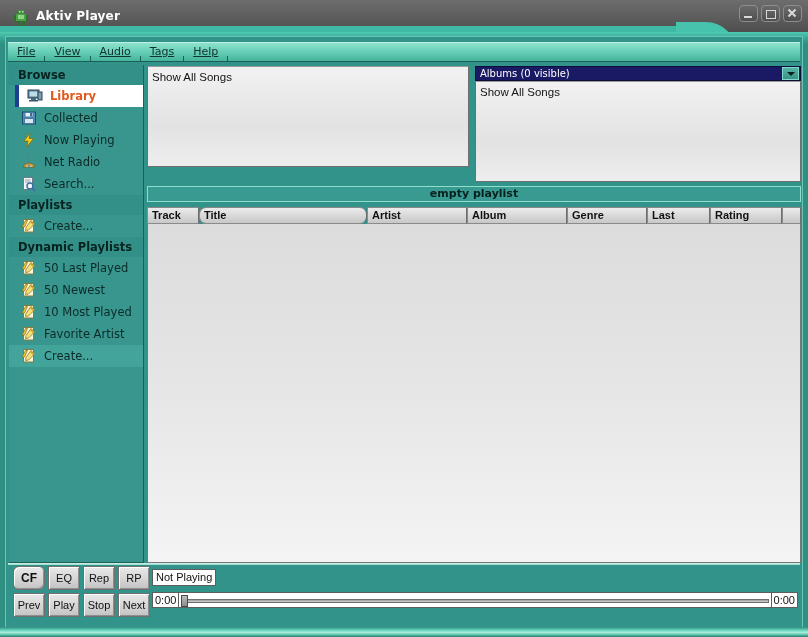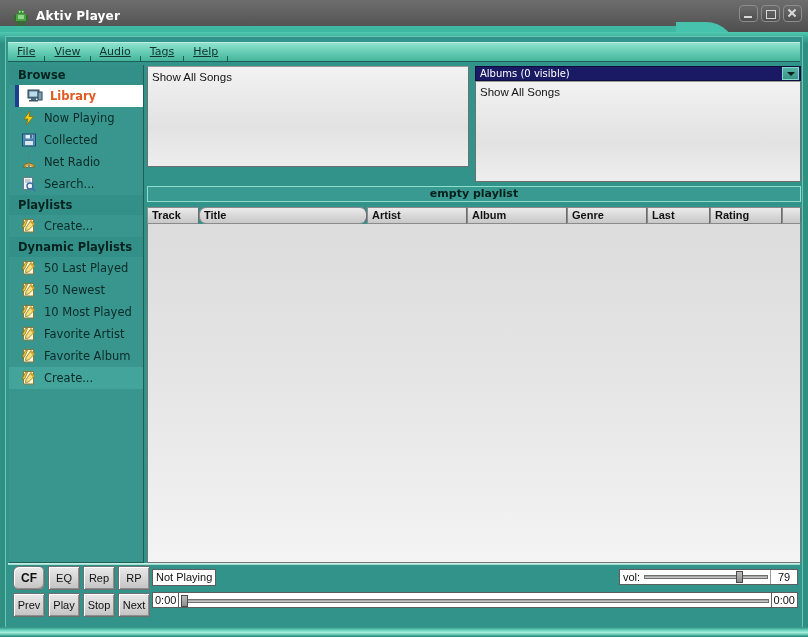--- a/index.html
+++ b/index.html
@@ -491,32 +491,32 @@
             <rect x="1" y="2" width="11" height="8" fill="#5a7e94" stroke="#2c4555"></rect>
             <rect x="2.5" y="3.5" width="8" height="5" fill="#bcdce8"></rect>
             <rect x="4" y="10" width="5" height="2" fill="#4a6c80"></rect>
             <rect x="2" y="12" width="9" height="1.5" fill="#38596b"></rect>
             <rect x="11" y="4" width="4" height="8" fill="#7fa0b4" stroke="#2c4555"></rect>
           </svg></span>
         <span>Library</span>
       </div>
       <div class="sb-item">
         <span class="sb-ico"><svg width="16" height="16" viewBox="0 0 16 16">
-            <path d="M9 1 L3 9 L7 9 L5.5 15 L12.5 6.5 L8 6.5 Z" fill="#f5d020" stroke="#8a6b00" stroke-width="0.8"></path>
-          </svg></span>
-        <span>Now Playing</span>
-      </div>
-      <div class="sb-item">
-        <span class="sb-ico"><svg width="16" height="16" viewBox="0 0 16 16">
             <rect x="1.5" y="2" width="13" height="12" fill="#4f8fc0" stroke="#1f4a70"></rect>
             <rect x="4" y="2.5" width="8" height="4.5" fill="#e8f1f7" stroke="#4a7ba0"></rect>
             <rect x="9" y="3" width="2" height="3.5" fill="#3a6e98"></rect>
             <rect x="3.5" y="8.5" width="9" height="5" fill="#d8e6f0" stroke="#4a7ba0"></rect>
           </svg></span>
         <span>Collected</span>
+      </div>
+      <div class="sb-item">
+        <span class="sb-ico"><svg width="16" height="16" viewBox="0 0 16 16">
+            <path d="M9 1 L3 9 L7 9 L5.5 15 L12.5 6.5 L8 6.5 Z" fill="#f5d020" stroke="#8a6b00" stroke-width="0.8"></path>
+          </svg></span>
+        <span>Now Playing</span>
       </div>
       <div class="sb-item">
         <span class="sb-ico"><svg width="16" height="16" viewBox="0 0 16 16">
             <path d="M2 13 A6.5 6.5 0 0 1 14 13 Z" fill="#d9a83f" stroke="#7d5e16" stroke-width="0.8"></path>
             <path d="M5 13 A3.4 3.4 0 0 1 11 13 Z" fill="#f2e0b0"></path>
             <circle cx="8" cy="12" r="1.4" fill="#6f8f9a"></circle>
             <rect x="7.5" y="1" width="1" height="4" fill="#5c7b86"></rect>
           </svg></span>
         <span>Net Radio</span>
       </div>
@@ -569,29 +569,20 @@
         <span>10 Most Played</span>
       </div>
       <div class="sb-item">
         <span class="sb-ico"><svg width="16" height="16" viewBox="0 0 16 16">
             <rect x="2.5" y="1.5" width="10" height="12.5" fill="#fbf6d8" stroke="#8a7a3a"></rect>
             <path d="M1 9 L4.5 2.5 L6.5 2.5 L3.5 9 Z" fill="#f2c93c" stroke="#8a6b14" stroke-width="0.7"></path>
             <path d="M10 2.5 L13.5 6 L7.5 12 L4.5 12.5 L5 9.5 Z" fill="#f7e07a" stroke="#8a7a2a" stroke-width="0.8"></path>
             <path d="M10 2.5 L13.5 6 L12.2 7.3 L8.7 3.8 Z" fill="#c9a12c"></path>
           </svg></span>
         <span>Favorite Artist</span>
-      </div>
-      <div class="sb-item">
-        <span class="sb-ico"><svg width="16" height="16" viewBox="0 0 16 16">
-            <rect x="2.5" y="1.5" width="10" height="12.5" fill="#fbf6d8" stroke="#8a7a3a"></rect>
-            <path d="M1 9 L4.5 2.5 L6.5 2.5 L3.5 9 Z" fill="#f2c93c" stroke="#8a6b14" stroke-width="0.7"></path>
-            <path d="M10 2.5 L13.5 6 L7.5 12 L4.5 12.5 L5 9.5 Z" fill="#f7e07a" stroke="#8a7a2a" stroke-width="0.8"></path>
-            <path d="M10 2.5 L13.5 6 L12.2 7.3 L8.7 3.8 Z" fill="#c9a12c"></path>
-          </svg></span>
-        <span>Favorite Album</span>
       </div>
       <div class="sb-item hover">
         <span class="sb-ico"><svg width="16" height="16" viewBox="0 0 16 16">
             <rect x="2.5" y="1.5" width="10" height="12.5" fill="#fbf6d8" stroke="#8a7a3a"></rect>
             <path d="M1 9 L4.5 2.5 L6.5 2.5 L3.5 9 Z" fill="#f2c93c" stroke="#8a6b14" stroke-width="0.7"></path>
             <path d="M10 2.5 L13.5 6 L7.5 12 L4.5 12.5 L5 9.5 Z" fill="#f7e07a" stroke="#8a7a2a" stroke-width="0.8"></path>
             <path d="M10 2.5 L13.5 6 L12.2 7.3 L8.7 3.8 Z" fill="#c9a12c"></path>
           </svg></span>
         <span>Create...</span>
       </div>
@@ -637,28 +628,20 @@
         <div class="xbtn">Rep</div>
         <div class="xbtn">RP</div>
         <div class="xbtn">Prev</div>
         <div class="xbtn">Play</div>
         <div class="xbtn">Stop</div>
         <div class="xbtn">Next</div>
       </div>
 
     <div class="nowplaying">Not Playing</div>
 
-    <div class="vol-wrap" id="vol-wrap">
-      <span class="vol-label">vol:</span>
-      <div class="slider" id="vol-slider" style="width:128px">
-        <div class="track"></div>
-        <div class="thumb" id="vol-thumb" style="left: 94px;"></div>
-      </div>
-      <span class="vol-num">79</span>
-    </div>
 
     <div class="seek-wrap">
       <span class="time-box">0:00</span>
       <div class="seek-slider">
         <div class="track"></div>
         <div class="thumb" id="seek-thumb" style="left: 2px;"></div>
       </div>
       <span class="time-box">0:00</span>
     </div>
   </div>

